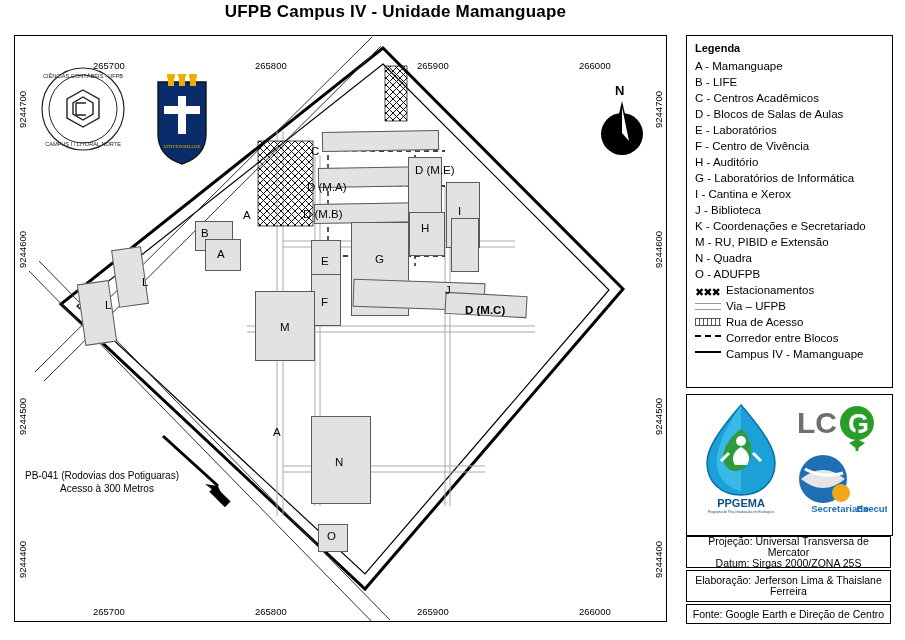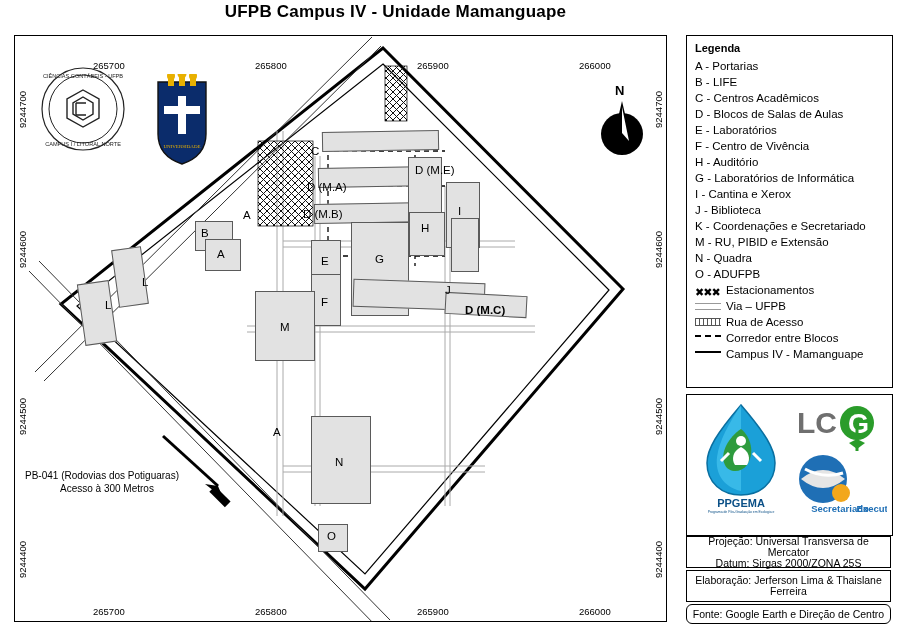--- a/index.html
+++ b/index.html
@@ -58,21 +58,21 @@
   }
   
   .infobox{
     position:absolute;left:686px;width:205px;border:1px solid #000;
     background:#fff;font-size:10.5px;text-align:center;
     display:flex;align-items:center;justify-content:center;
     line-height:11px;padding:2px 3px;box-sizing:border-box;
   }
   #proj{top:536px;height:32px;}
   #elab{top:570px;height:32px;}
-  #fonte{top:604px;height:20px;border-radius:6px;}
+  #fonte{top:604px;height:20px;}
 
   
   .blk{
     position:absolute;background:#e2e2e2;border:1px solid #5a5a5a;
     font-size:11px;color:#000;
   }
   .lbl{
     position:absolute;font-size:11.5px;color:#000;font-family:"Liberation Sans",sans-serif;
   }
   
@@ -238,21 +238,21 @@
     <rect x="28" y="22" width="8" height="38" fill="#fff"></rect>
     <rect x="14" y="32" width="36" height="8" fill="#fff"></rect>
     <text x="32" y="74" font-size="5" fill="#e8b000" text-anchor="middle" font-family="Liberation Serif, serif">UNIVERSIDADE</text>
   </svg>
 
 </div>
 
 <div class="legend">
   <h4>Legenda</h4>
   <ul>
-    <li>A - Portarias</li>
+    <li>A - Mamanguape</li>
     <li>B - LIFE</li>
     <li>C - Centros Acadêmicos</li>
     <li>D - Blocos de Salas de Aulas</li>
     <li>E - Laboratórios</li>
     <li>F - Centro de Vivência</li>
     <li>H - Auditório</li>
     <li>G - Laboratórios de Informática</li>
     <li>I - Cantina e Xerox</li>
     <li>J - Biblioteca</li>
     <li>K - Coordenações e Secretariado</li>

